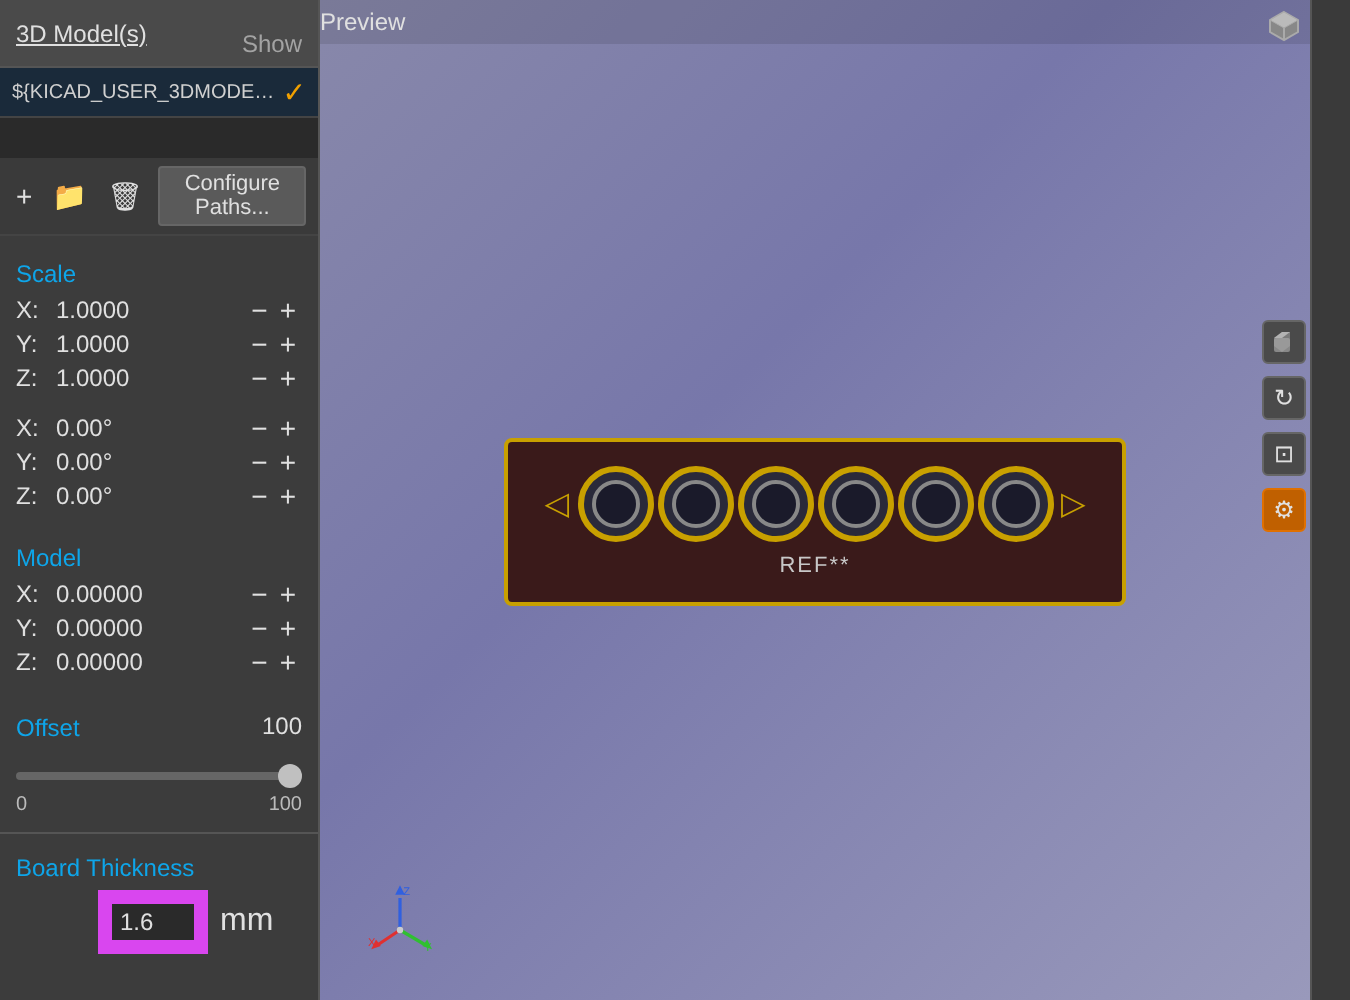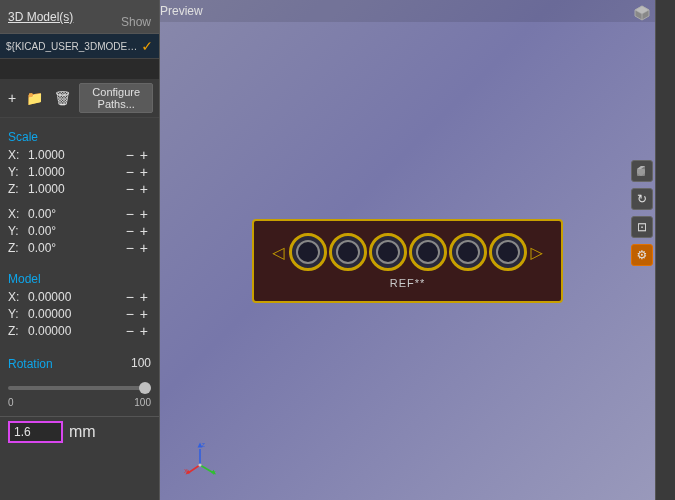--- a/index.html
+++ b/index.html
@@ -186,25 +186,26 @@
     }
 
     .board-row {
       display: flex;
       align-items: center;
       gap: 6px;
     }
 
     .board-input {
       background: #2a2a2a;
-      border: 2px solid #d946ef;
+      border: 7px solid #d946ef;
       color: #e0e0e0;
       font-size: 12px;
       width: 55px;
       padding: 2px 4px;
+      margin-left: 41px;
     }
 
     .board-unit {
       font-size: 16px;
       color: #e0e0e0;
     }
 
     
     .preview-area {
       position: absolute;
@@ -460,33 +461,34 @@
     <div class="prop-row">
       <span class="prop-label">Z:</span>
       <span class="prop-value">0.00000</span>
       <button class="prop-minus">−</button>
       <button class="prop-plus">+</button>
     </div>
   </div>
 
   <div class="opacity-section" style="padding-top:4px;">
     <div class="opacity-header">
-      <span class="section-title">Rotation</span>
+      <span class="section-title">Offset</span>
       <span class="opacity-value">100</span>
     </div>
     <div style="position:relative; margin: 4px 0;">
       <input type="range" min="0" max="100" value="100" style="width: 100%; margin: 0px;">
     </div>
     <div class="slider-range-labels">
       <span>0</span>
       <span>100</span>
     </div>
   </div>
 
   <div class="board-section" style="margin-top:4px;">
+    <div class="section-title">Board Thickness</div>
     <div class="board-row">
       <input class="board-input" type="text" value="1.6" style="">
       <span class="board-unit">mm</span>
     </div>
   </div>
 
 </div>
 
 <div class="top-accent"></div>
 

